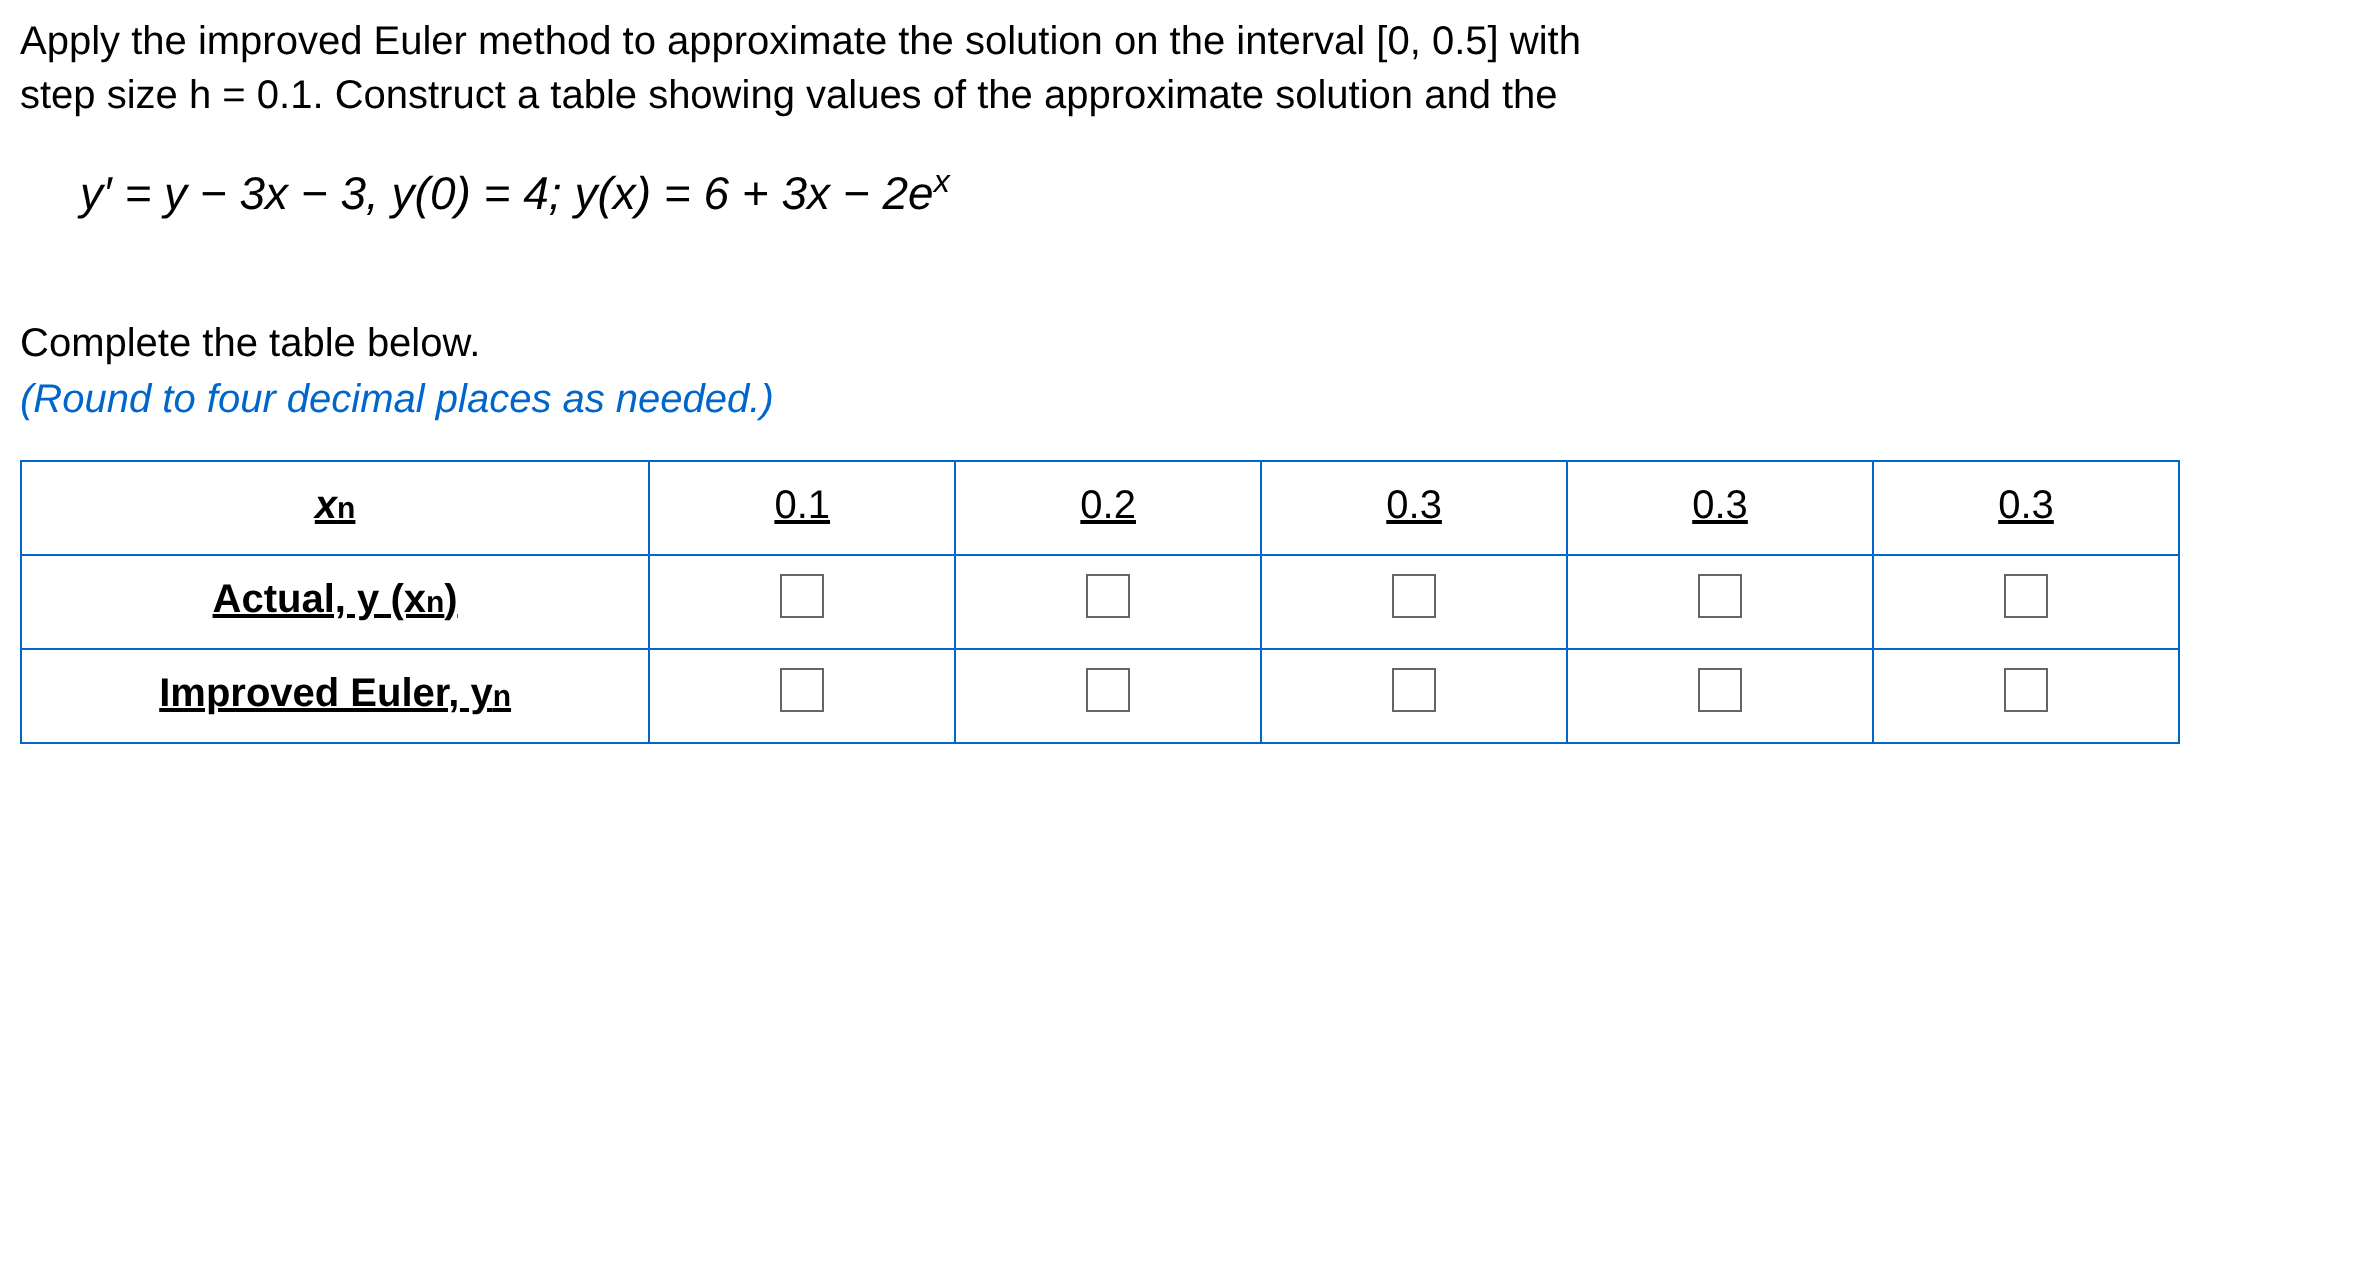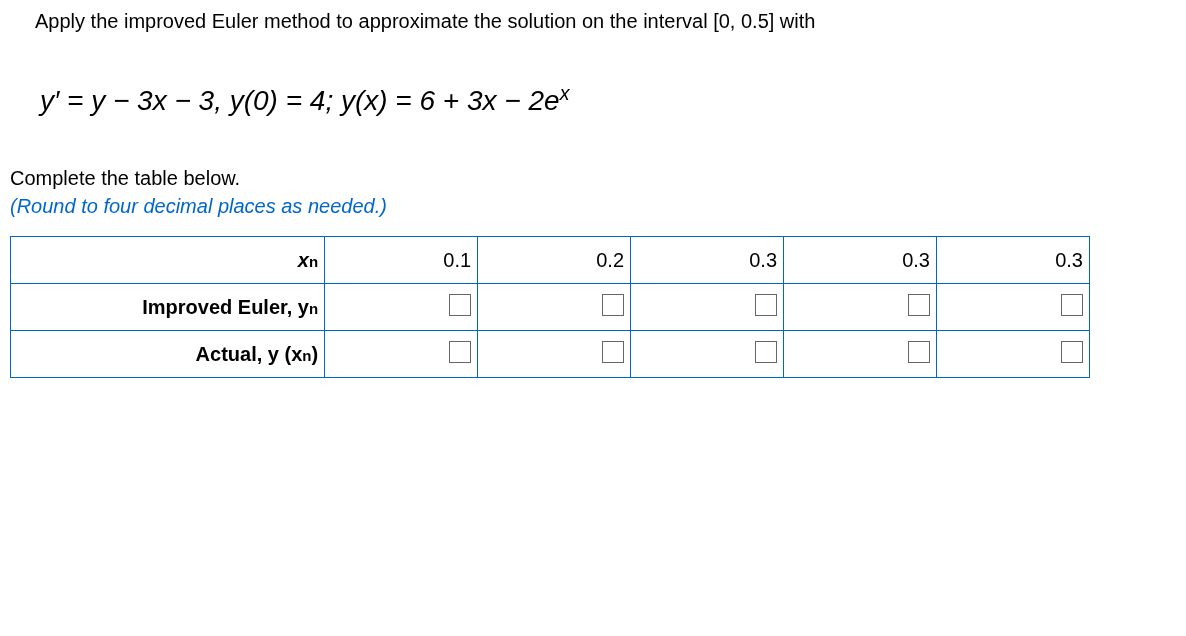--- a/index.html
+++ b/index.html
@@ -7,49 +7,49 @@
     font-size: 20px;
     color: #000;
     margin: 0;
     padding: 8px 10px;
     width: 1186px;
     box-sizing: border-box;
   }
   .problem-text {
     line-height: 1.35;
     margin-bottom: 20px;
-    margin-left: 25px;
   }
   .equation {
     font-style: italic;
     margin: 6px 0 50px 30px;
-    font-size: 28px;
+    font-size: 23px;
   }
   .equation sup {
     font-style: italic;
     font-size: 0.7em;
   }
   .instr1 {
     margin-bottom: 5px;
   }
   .instr2 {
     color: #0066cc;
     margin-bottom: 18px;
     font-style: italic;
   }
   table {
     border-collapse: collapse;
     width: 1080px;
   }
   td, th {
     border: 1px solid #0066cc;
     padding: 8px 6px;
-    text-align: right;
+    text-align: center;
     font-size: 20px;
     height: 30px;
+    text-decoration: underline;
   }
   td.label {
     font-weight: bold;
     width: 320px;
   }
   td.xheader {
     font-weight: bold;
     font-style: italic;
   }
   .sub {
@@ -66,21 +66,21 @@
     border: 1px solid #666;
     display: inline-block;
     background: #fff;
   }
 </style>
 </head>
 <body>
 
 <div class="problem-text">
   <span>Apply the improved Euler method to approximate the solution on the interval [0, 0.5] with</span><br>
-  <br>
+  <span>step size h = 0.1. Construct a table showing values of the approximate solution and the</span><br>
 </div>
 
 <div class="equation">
   <span>y′ = y − 3x − 3, y(0) = 4; y(x) = 6 + 3x − 2e</span><sup>x</sup>
 </div>
 
 <div class="instr1">Complete the table below.</div>
 <div class="instr2">(Round to four decimal places as needed.)</div>
 
 <table>
@@ -90,31 +90,31 @@
       <span>x</span><span class="sub">n</span>
     </td>
     <td class="xval">0.1</td>
     <td class="xval">0.2</td>
     <td class="xval">0.3</td>
     <td class="xval">0.3</td>
     <td class="xval">0.3</td>
   </tr>
   <tr>
     <td class="label">
-      <span>Improved Euler, y</span><span class="sub">n</span>
+      <span>Actual, y (x</span><span class="sub">n</span><span>)</span>
     </td>
     <td><span class="input-box"></span></td>
     <td><span class="input-box"></span></td>
     <td><span class="input-box"></span></td>
     <td><span class="input-box"></span></td>
     <td><span class="input-box"></span></td>
   </tr>
   <tr>
     <td class="label">
-      <span>Actual, y (x</span><span class="sub">n</span><span>)</span>
+      <span>Improved Euler, y</span><span class="sub">n</span>
     </td>
     <td><span class="input-box"></span></td>
     <td><span class="input-box"></span></td>
     <td><span class="input-box"></span></td>
     <td><span class="input-box"></span></td>
     <td><span class="input-box"></span></td>
   </tr>
 </tbody>
   </table>
 

